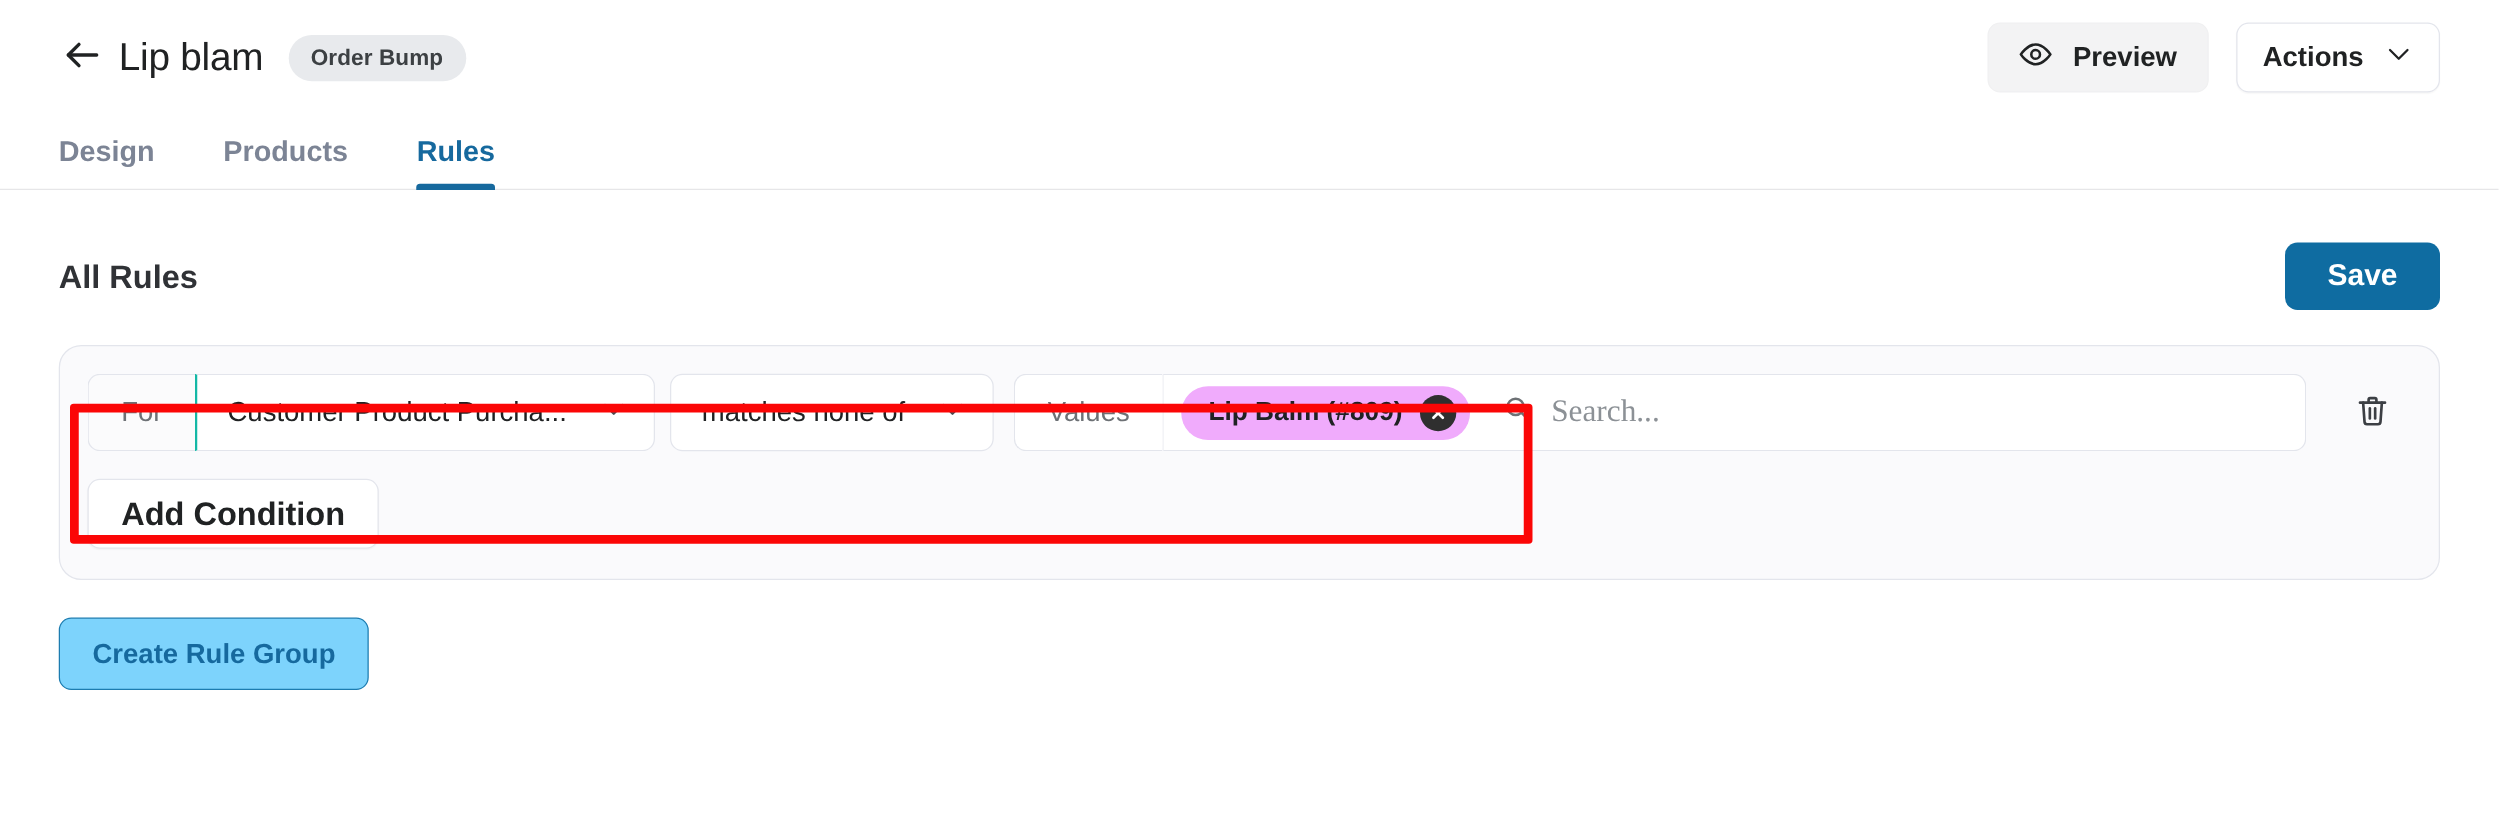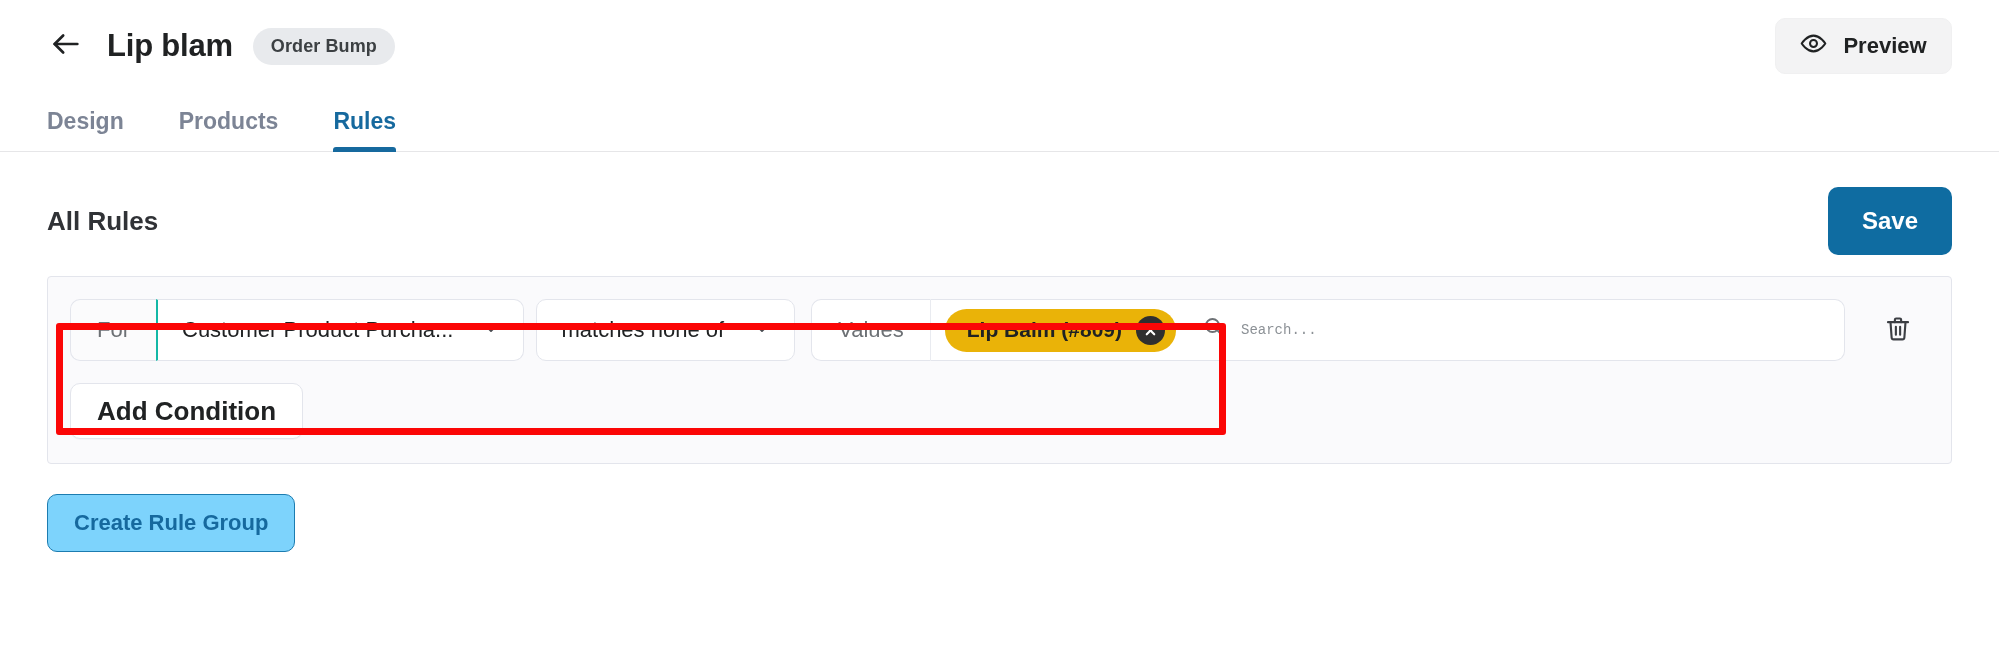--- a/index.html
+++ b/index.html
@@ -28,24 +28,24 @@
     width: 38px;
     height: 38px;
     display: flex;
     align-items: center;
     justify-content: center;
     cursor: pointer;
     flex: 0 0 auto;
   }
   .page-title {
     font-size: 31px;
-    font-weight: bold;
+    font-weight: normal;
     letter-spacing: -0.2px;
     color: #202223;
-    margin-left: 22px;
+    margin-left: 10px;
     white-space: nowrap;
   }
   .badge {
     margin-left: 20px;
     background: #e8eaed;
     color: #3c4043;
     border-radius: 999px;
     padding: 8px 18px;
     font-size: 18px;
     font-weight: bold;
@@ -127,31 +127,31 @@
     white-space: nowrap;
   }
   .save-btn {
     margin-left: auto;
     background: #0f6ca1;
     color: #ffffff;
     font-size: 24px;
     font-weight: bold;
     border: none;
     border-radius: 10px;
-    height: 68px;
+    height: 54px;
     width: 124px;
     cursor: pointer;
     font-family: inherit;
   }
 
   
   .rule-card {
     margin: 24px 47px 0 47px;
     border: 1px solid #e3e5ec;
-    border-radius: 4px;
+    border-radius: 18px;
     background: #fafafc;
     padding: 22px 0 24px 0;
     position: relative;
   }
   .condition-row {
     display: flex;
     align-items: center;
     padding: 0 22px;
   }
   .cond-controls {
@@ -209,21 +209,21 @@
     border-radius: 0 10px 10px 0;
     border-left: 1px solid #e9ebf0;
     padding: 0 14px;
     gap: 12px;
     background: #ffffff;
   }
   .chip {
     display: inline-flex;
     align-items: center;
     gap: 14px;
-    background: #eab308;
+    background: #f0abfc;
     border-radius: 999px;
     padding: 7px 11px 7px 22px;
     font-size: 21px;
     font-weight: bold;
     color: #202223;
     white-space: nowrap;
     flex: 0 0 auto;
   }
   .chip-x {
     width: 29px;
@@ -241,22 +241,22 @@
     display: flex;
     align-items: center;
     gap: 15px;
     flex: 1 1 auto;
     min-width: 0;
     padding-left: 14px;
   }
   .search-input {
     border: none;
     outline: none;
-    font-size: 14px;
-    font-family: Liberation Mono, monospace;
+    font-size: 25px;
+    font-family: Liberation Serif, serif;
     color: #be185d;
     background: transparent;
     flex: 1 1 auto;
     min-width: 0;
     padding: 0;
   }
   .search-input::placeholder { color: #8c9196; }
 
   .trash-btn {
     flex: 0 0 auto;
@@ -331,20 +331,28 @@
   <div class="hdr-btn preview">
     <span>
       <svg width="27" height="27" viewBox="0 0 24 24" fill="none" stroke="#202223" stroke-width="1.8" stroke-linecap="round" stroke-linejoin="round">
         <path d="M1.5 12 S6 5 12 5 S22.5 12 22.5 12 S18 19 12 19 S1.5 12 1.5 12Z"></path>
         <circle cx="12" cy="12" r="3.1"></circle>
       </svg>
     </span>
     <span>Preview</span>
   </div>
 
+  <div class="hdr-btn actions">
+    <span>Actions</span>
+    <span>
+      <svg width="24" height="24" viewBox="0 0 24 24" fill="none" stroke="#202223" stroke-width="1.8" stroke-linecap="round" stroke-linejoin="round">
+        <polyline points="5,9 12,16 19,9"></polyline>
+      </svg>
+    </span>
+  </div>
 </div>
 
 <div class="tabs-row">
   <div class="tab">Design</div>
   <div class="tab">Products</div>
   <div class="tab active">Rules</div>
 </div>
 
 <div class="section-head">
   <div class="section-title">All Rules</div>

